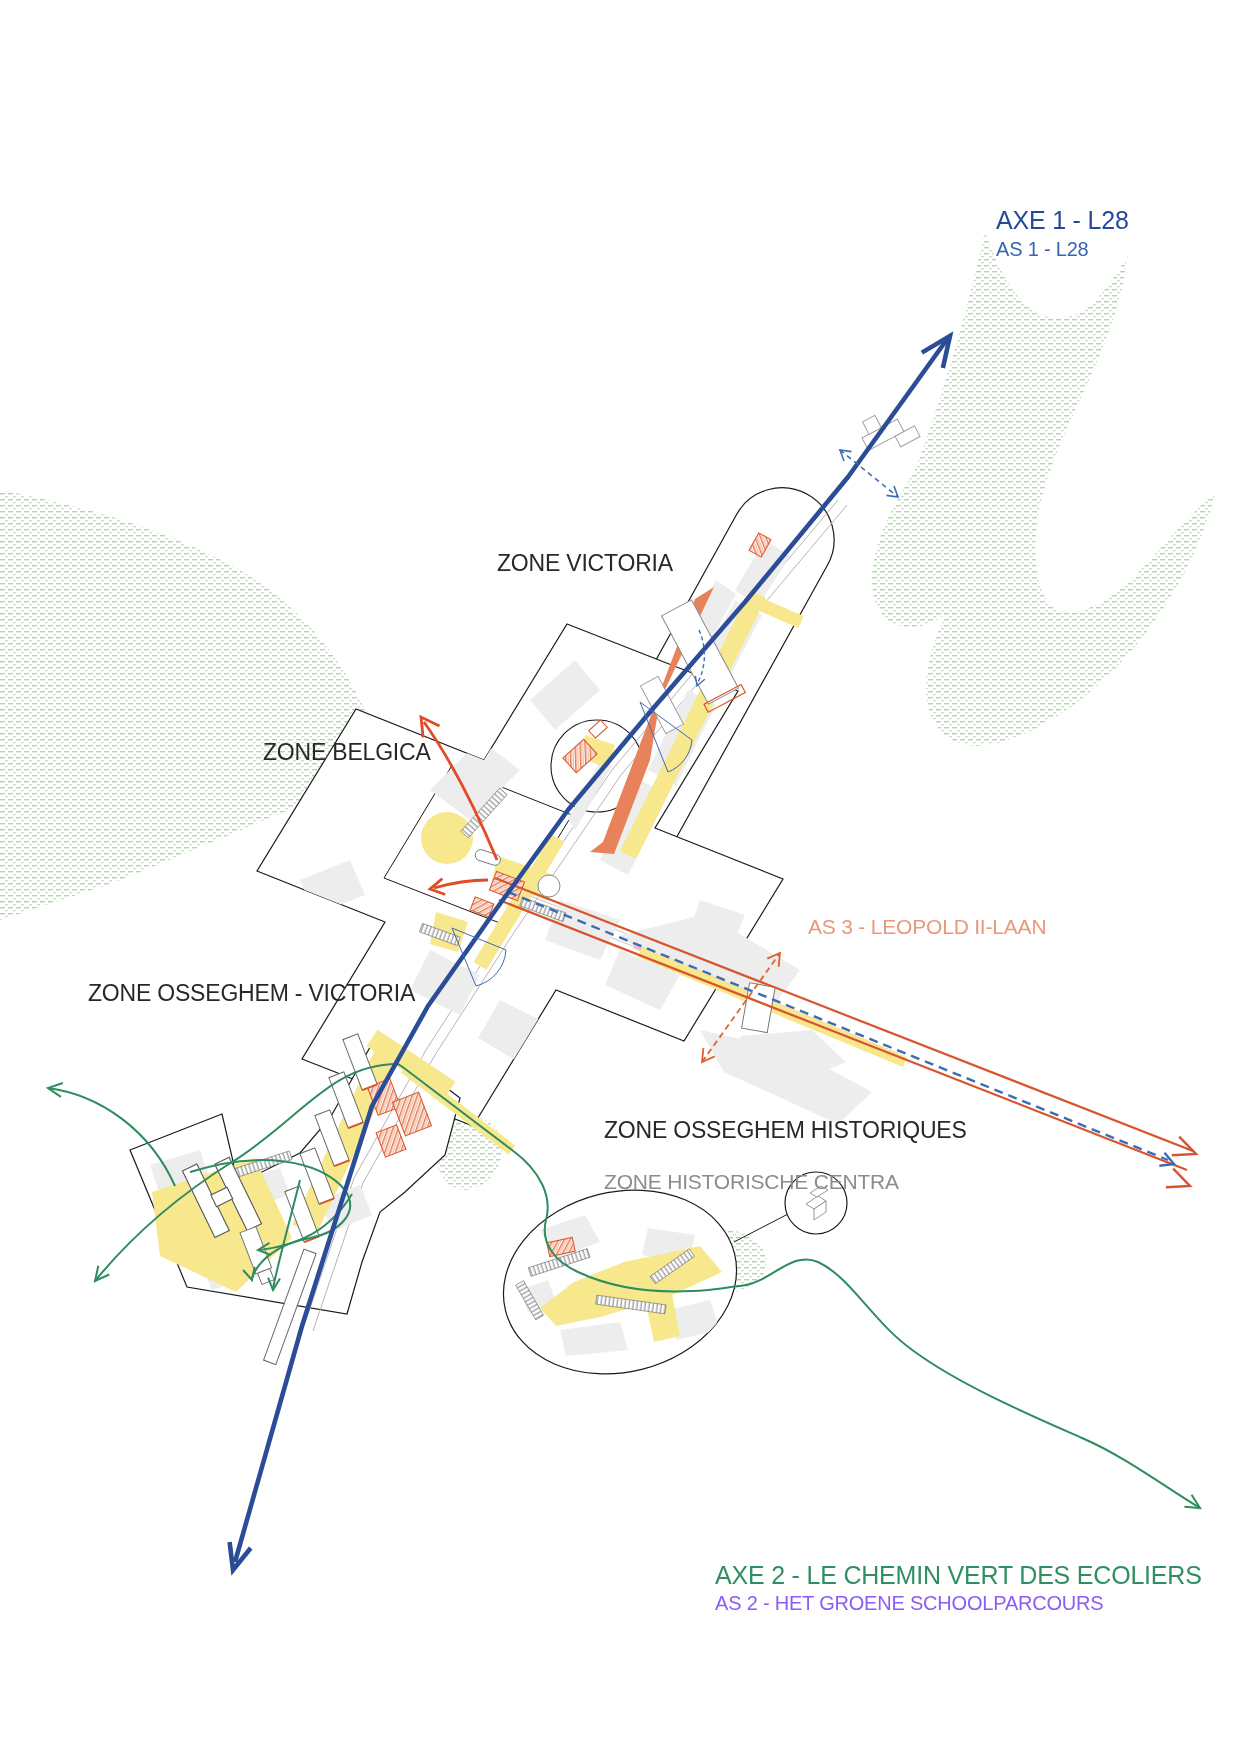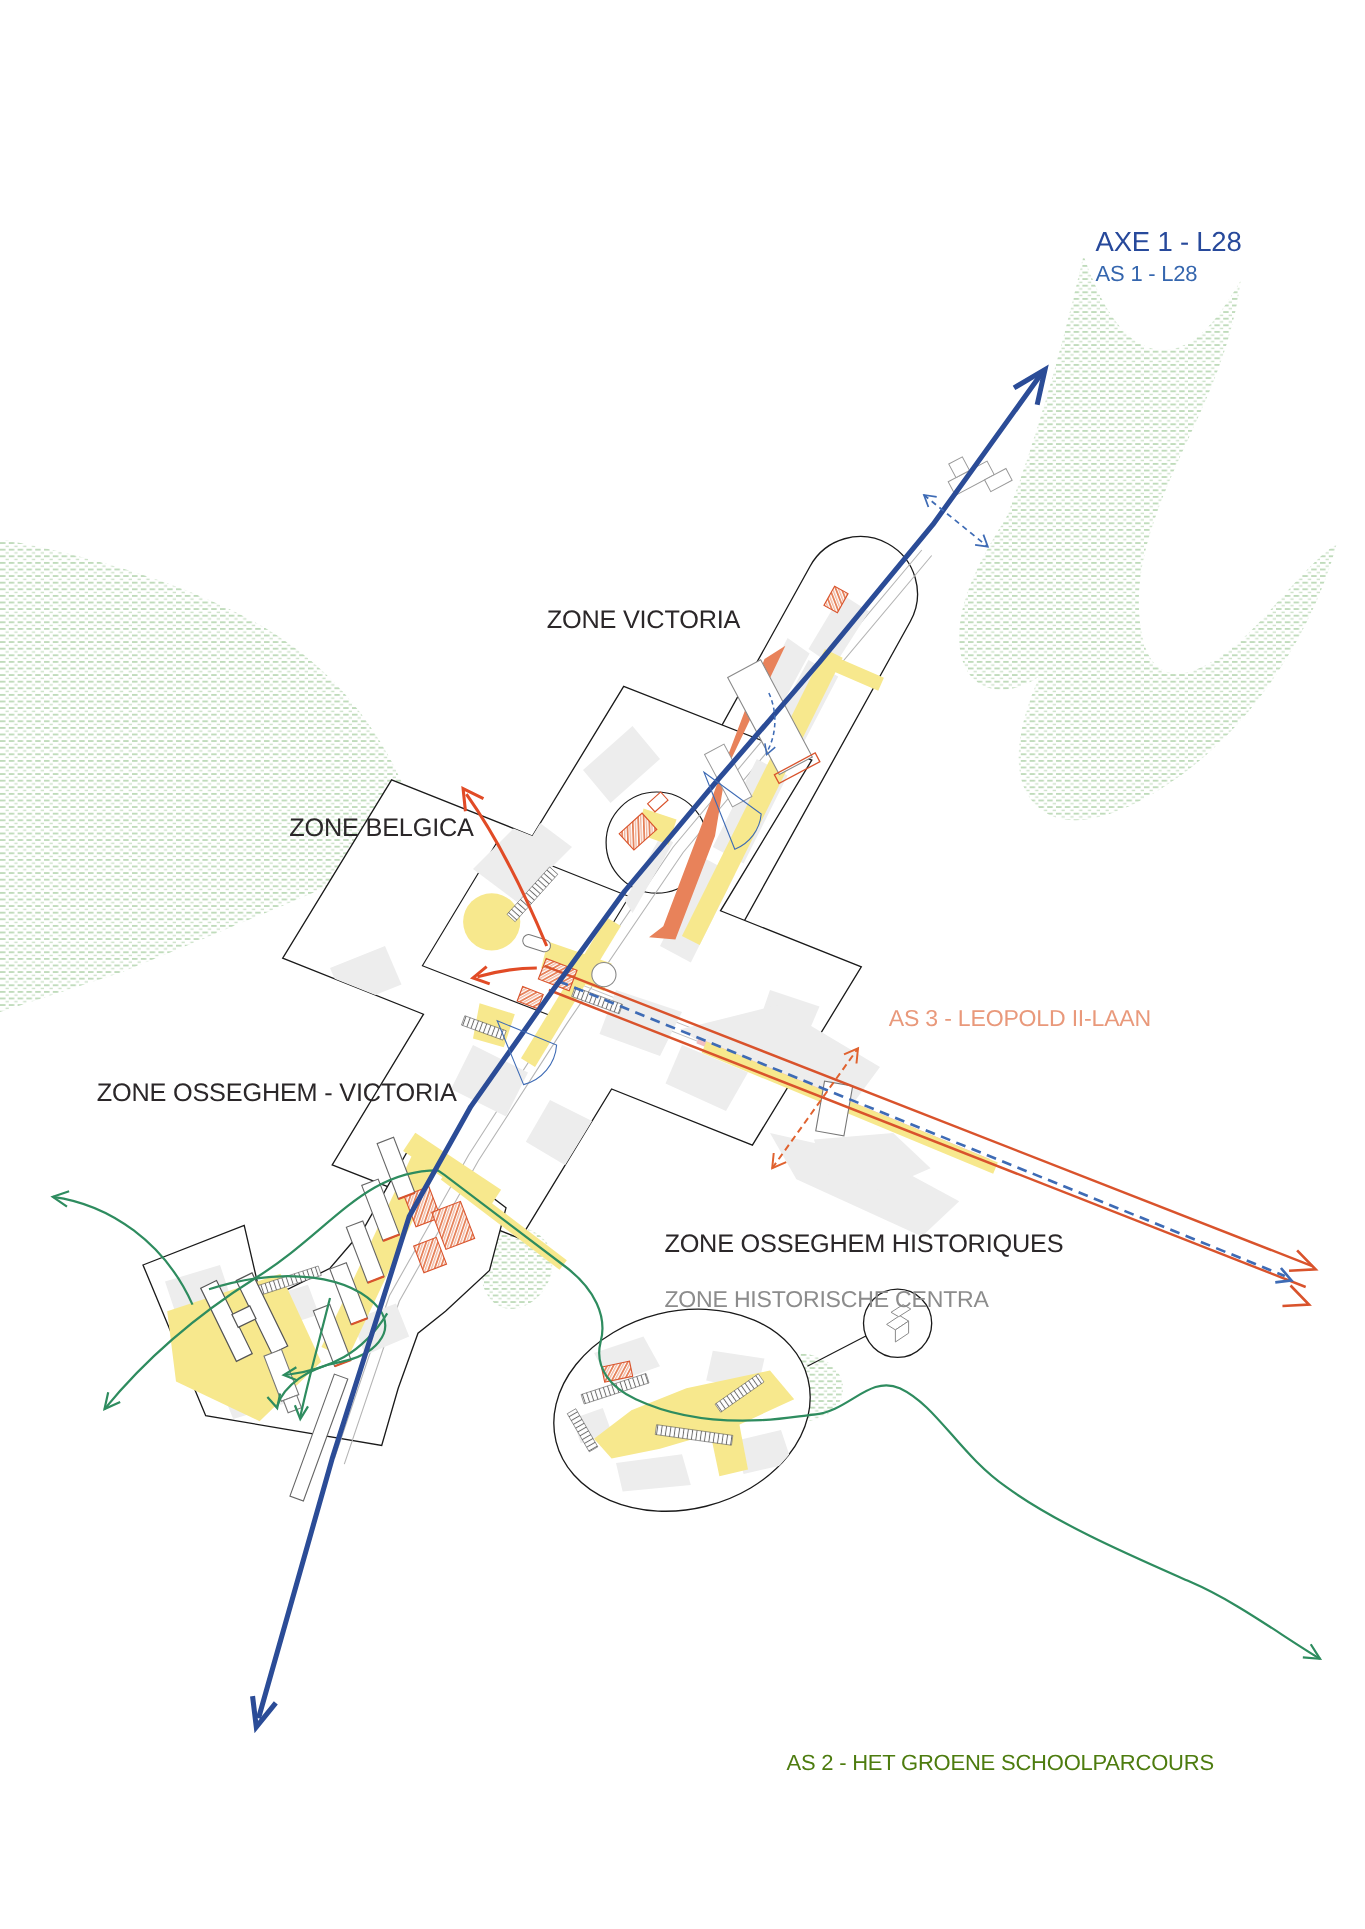--- a/index.html
+++ b/index.html
@@ -7,21 +7,21 @@
          font-family:"Liberation Sans", sans-serif;border-radius:18px;}
   .stage svg{position:absolute;left:0;top:0;}
   .lbl{position:absolute;line-height:1.05;white-space:nowrap;letter-spacing:-0.2px;}
   .lbl-zone{font-size:23px;color:#2B2729;font-weight:500;}
   .lbl-zone-sub{font-size:21px;color:#8C8C8C;font-weight:500;margin-top:28px;}
   .ax1-fr{font-size:25px;color:#27499B;}
   .ax1-nl{font-size:20px;color:#3566AE;}
   .ax3-fr{font-size:26px;color:#D9552E;}
   .ax3-nl{font-size:21px;color:#E9997B;text-align:center;}
   .ax2-fr{font-size:25px;color:#2F8F62;}
-  .ax2-nl{font-size:20px;color:#4d7c0f;}
+  .ax2-nl{font-size:20px;color:#8b5cf6;}
 </style>
 </head>
 <body>
 
 <div class="stage">
 
 <svg width="1241" height="1754" viewBox="0 0 1241 1754">
 <defs>
   <pattern id="ghatch" width="8" height="6" patternUnits="userSpaceOnUse">
     <rect x="0" y="1" width="5" height="1.4" fill="#B2D4AD"></rect>
@@ -294,15 +294,16 @@
 <div class="lbl lbl-zone" style="left:497px;top:551px">ZONE VICTORIA</div>
 <div class="lbl lbl-zone" style="left:263px;top:740px">ZONE BELGICA</div>
 
 <div class="lbl ax3-nl" style="left:808px;top:916px">AS 3 - LEOPOLD II-LAAN</div>
 
 <div class="lbl lbl-zone" style="left:88px;top:981px">ZONE OSSEGHEM - VICTORIA</div>
 
 <div class="lbl lbl-zone" style="left:604px;top:1118px">ZONE OSSEGHEM HISTORIQUES</div>
 <div class="lbl lbl-zone-sub" style="left:604px;top:1143px">ZONE HISTORISCHE CENTRA</div>
 
+<div class="lbl ax2-fr" style="left:715px;top:1562px">AXE 2 - LE CHEMIN VERT DES ECOLIERS</div>
 <div class="lbl ax2-nl" style="left:715px;top:1593px">AS 2 - HET GROENE SCHOOLPARCOURS</div>
 
 </div>
 
 </body></html>

